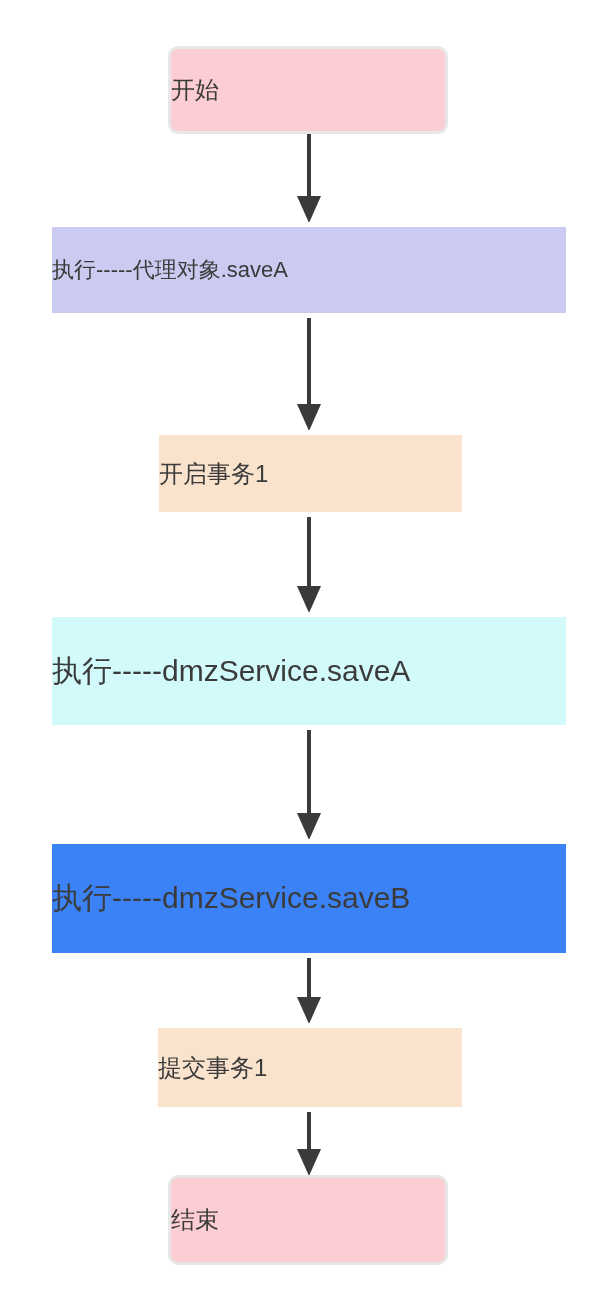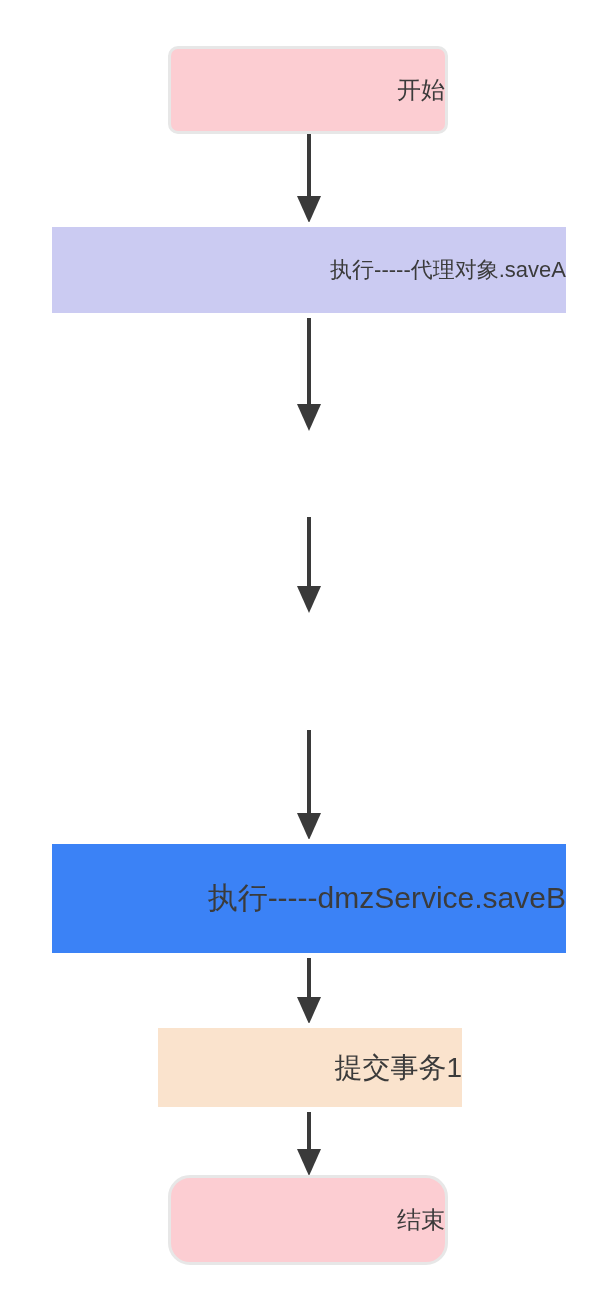--- a/index.html
+++ b/index.html
@@ -13,41 +13,41 @@
     width: 616px;
     height: 1314px;
     background: #ffffff;
     overflow: hidden;
   }
   .node {
     position: absolute;
     box-sizing: border-box;
     display: flex;
     align-items: center;
-    justify-content: flex-end;
+    justify-content: flex-start;
     text-align: center;
     color: #3b3b3b;
   }
   .node .label {
     white-space: nowrap;
   }
   .rounded {
     border: 3px solid #e7e7e7;
     border-radius: 10px;
   }
   .rect {
     border: 5px solid #ffffff;
   }
   
   #n-start   { left: 168px; top: 46px;   width: 280px; height: 88px;  font-size: 24px; }
   #n-proxy   { left: 47px;  top: 222px;  width: 524px; height: 96px;  font-size: 22px; }
   #n-opentx  { left: 154px; top: 430px;  width: 313px; height: 87px;  font-size: 24px; }
   #n-dmza    { left: 47px;  top: 612px;  width: 524px; height: 118px; font-size: 30px; }
   #n-dmzb    { left: 47px;  top: 839px;  width: 524px; height: 119px; font-size: 30px; }
-  #n-committx{ left: 153px; top: 1023px; width: 314px; height: 89px;  font-size: 28px; }
+  #n-committx{ left: 153px; top: 1023px; width: 314px; height: 89px;  font-size: 24px; }
   #n-end     { left: 168px; top: 1175px; width: 280px; height: 90px;  font-size: 24px; }
   
   .arrow {
     position: absolute;
     left: 297px;
     width: 24px;
   }
   .arrow .line {
     position: absolute;
     left: 10px;
@@ -89,26 +89,32 @@
 
   <div class="node rect" id="n-proxy" style="background: rgb(203, 203, 242);">
     <span class="label">执行-----代理对象.saveA</span>
   </div>
 
   <div class="arrow" id="a2">
     <div class="line"></div>
     <div class="head"></div>
   </div>
 
+  <div class="node rect" id="n-opentx" style="background: rgb(250, 227, 205);">
+    <span class="label">开启事务1</span>
+  </div>
 
   <div class="arrow" id="a3">
     <div class="line"></div>
     <div class="head"></div>
   </div>
 
+  <div class="node rect" id="n-dmza" style="background: rgb(210, 250, 250);">
+    <span class="label">执行-----dmzService.saveA</span>
+  </div>
 
   <div class="arrow" id="a4">
     <div class="line"></div>
     <div class="head"></div>
   </div>
 
   <div class="node rect" id="n-dmzb" style="background: #3b82f6;">
     <span class="label">执行-----dmzService.saveB</span>
   </div>
 
@@ -119,17 +125,17 @@
 
   <div class="node rect" id="n-committx" style="background: rgb(250, 227, 205);">
     <span class="label">提交事务1</span>
   </div>
 
   <div class="arrow" id="a6">
     <div class="line"></div>
     <div class="head"></div>
   </div>
 
-  <div class="node rounded" id="n-end" style="background: rgb(252, 205, 210); border-radius: 22px;">
+  <div class="node rounded" id="n-end" style="background: rgb(252, 205, 210);">
     <span class="label">结束</span>
   </div>
 
 </div>
 
 </body></html>

